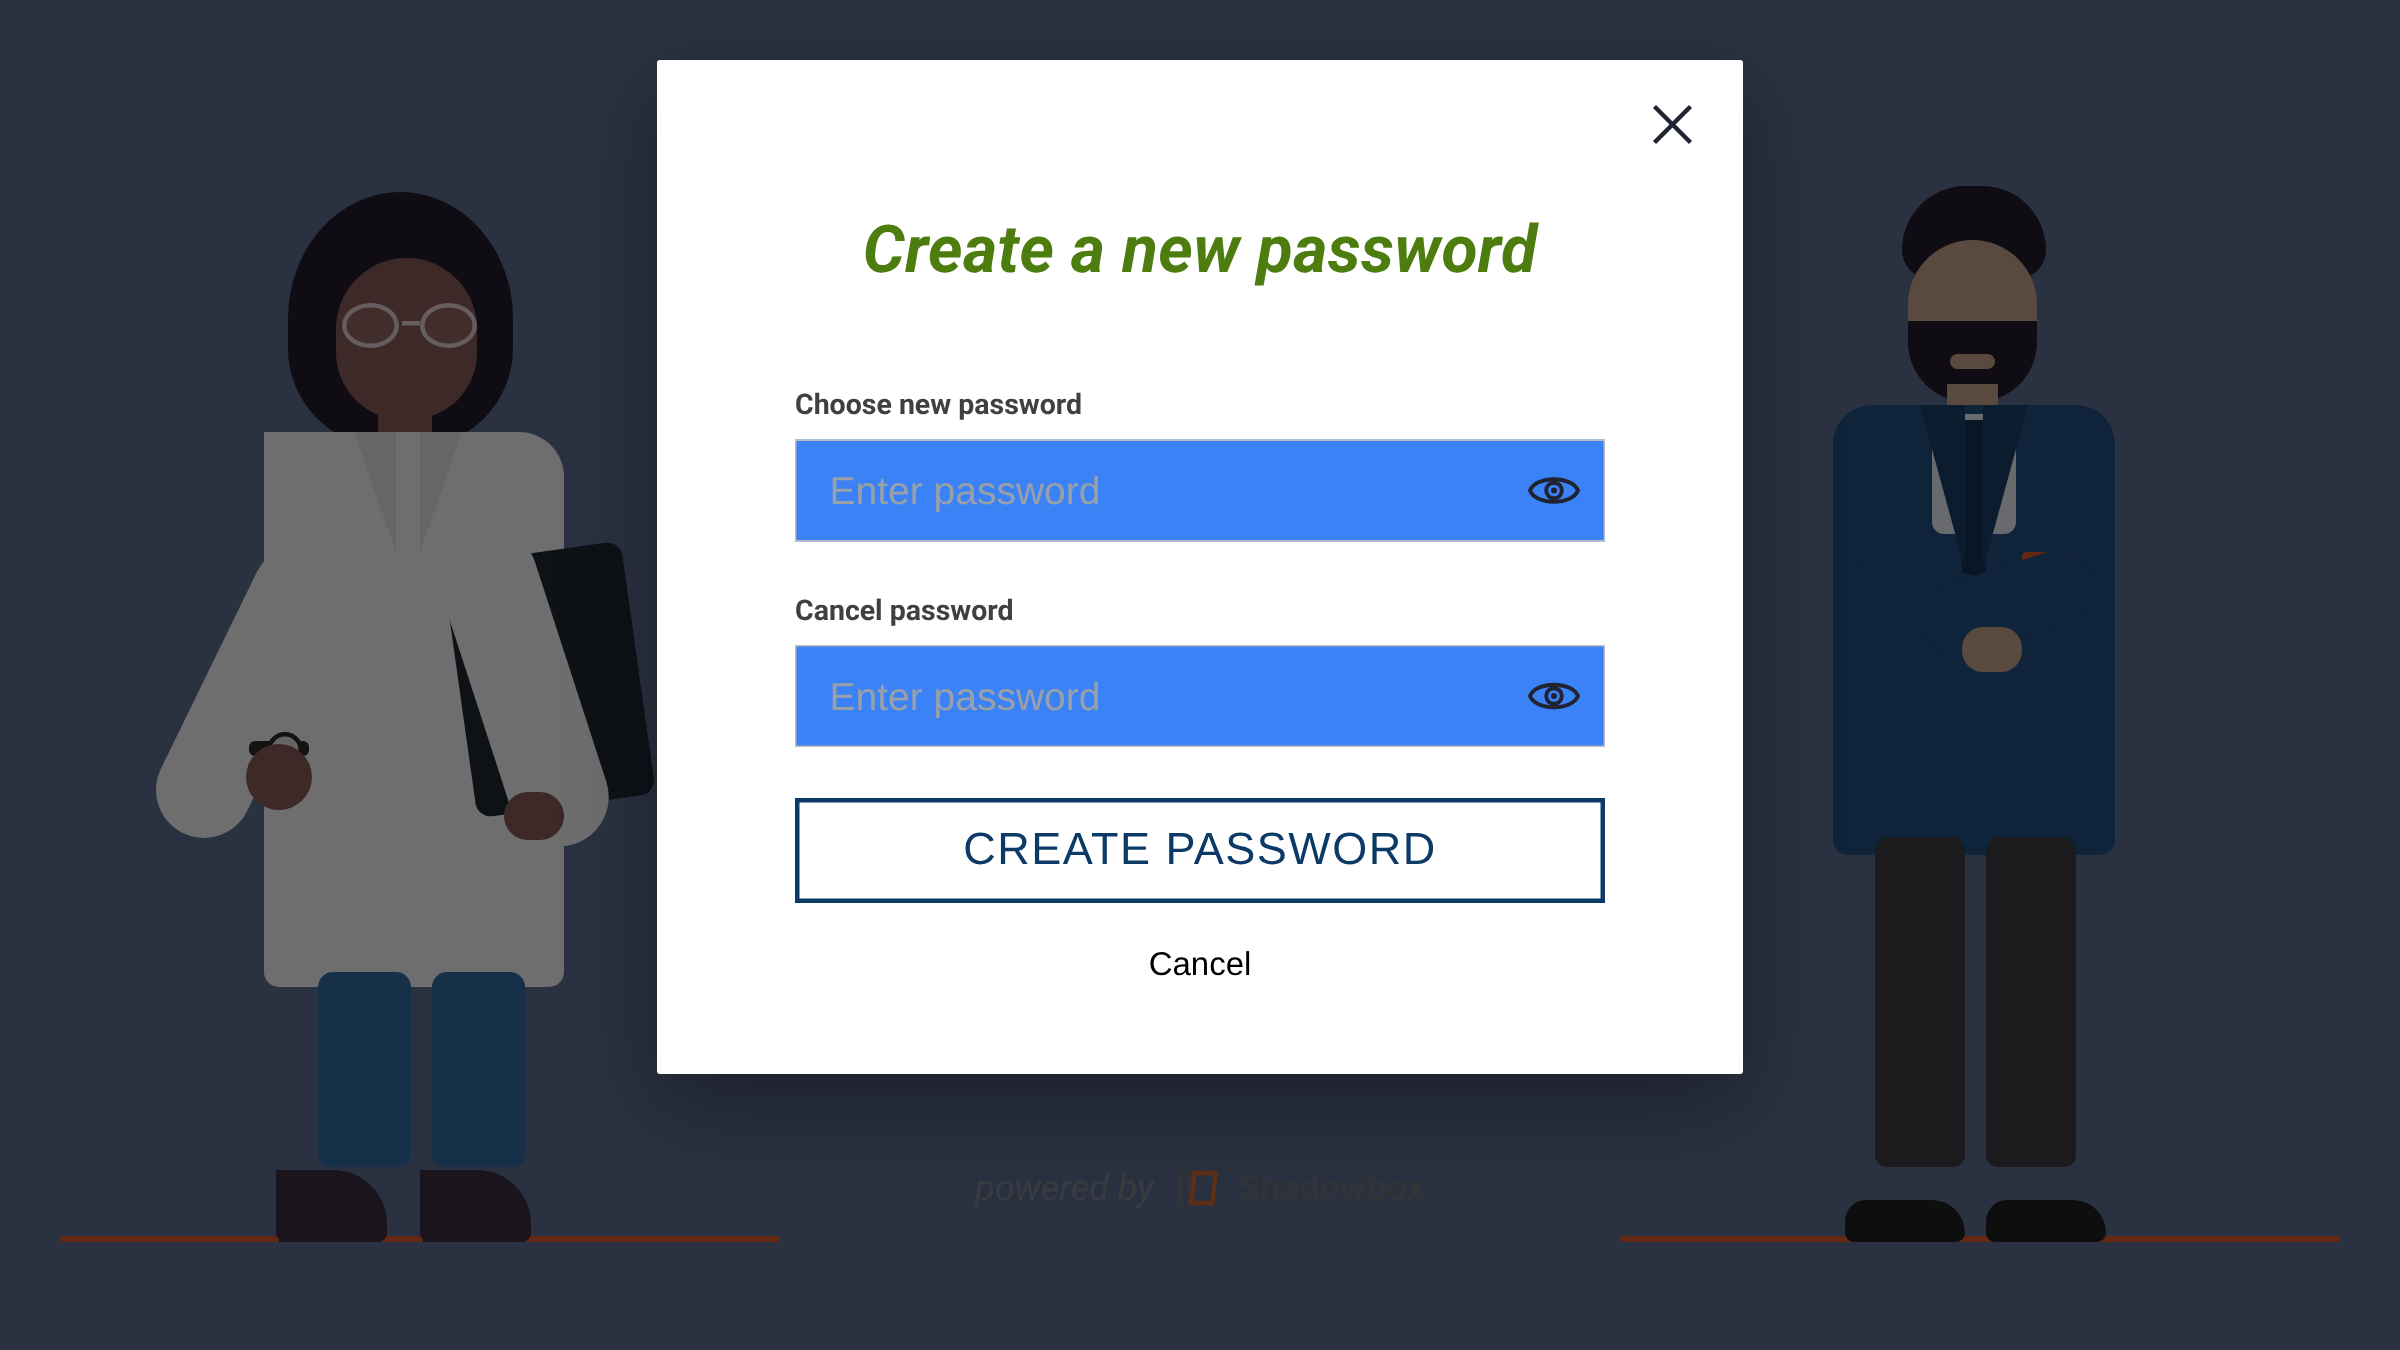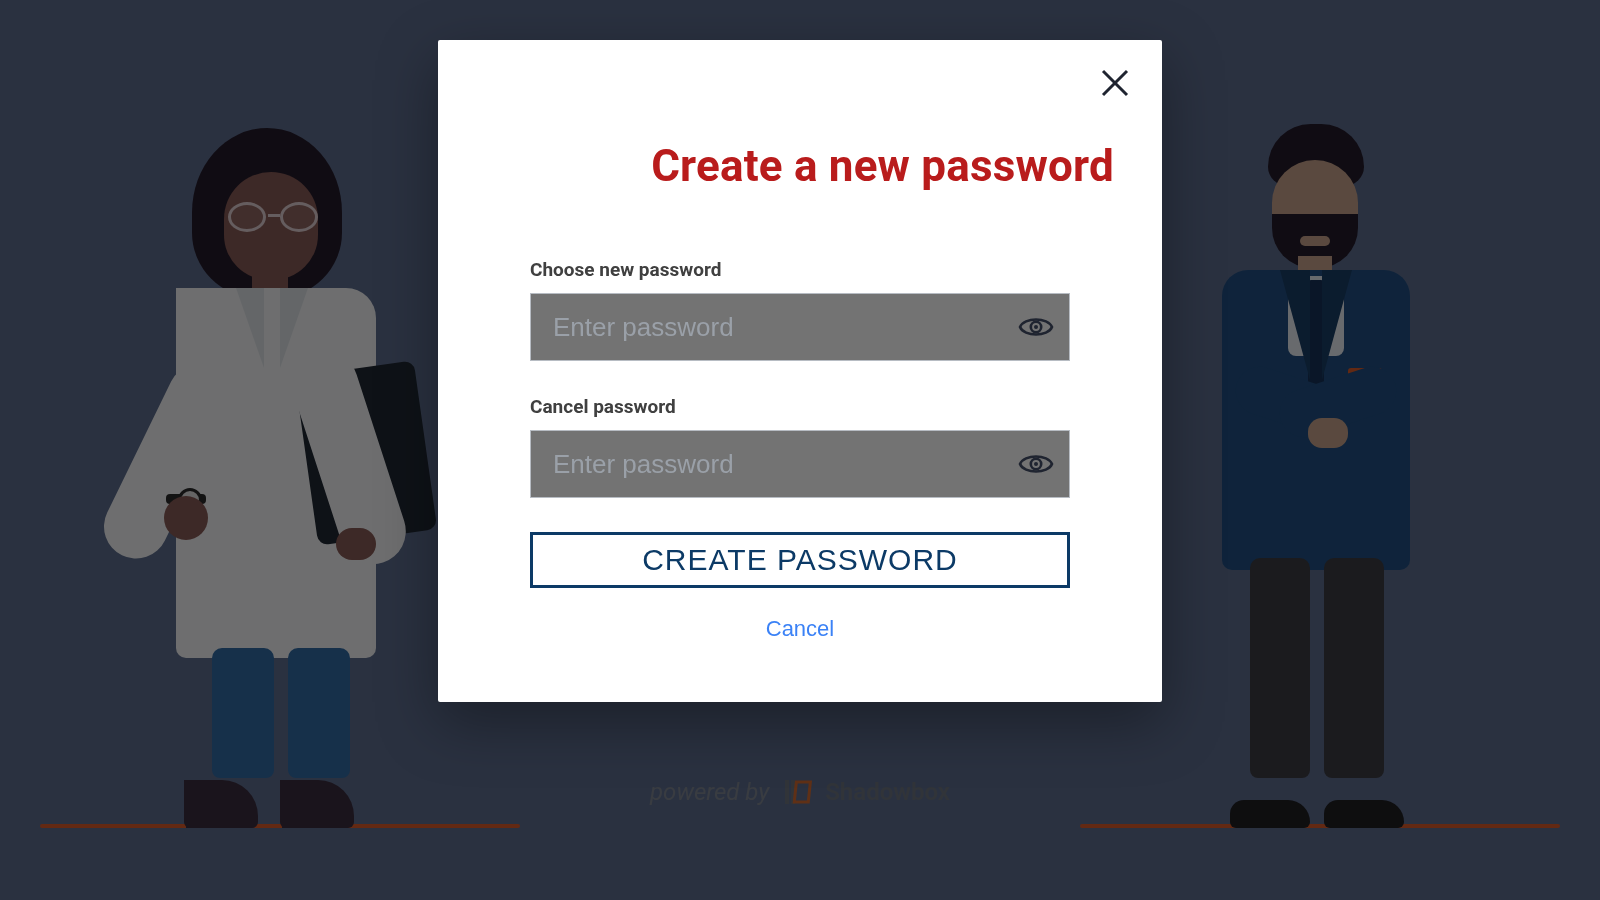--- a/index.html
+++ b/index.html
@@ -94,51 +94,52 @@
     box-shadow:0 20px 60px rgba(0,0,0,.35);
     padding:30px 48px 44px 48px;
   }
   .close {
     position:absolute; top:26px; right:30px; width:34px; height:34px;
     background:none; border:none; cursor:pointer; padding:0;
   }
   .close svg{width:34px;height:34px;stroke:#1f2430;stroke-width:3;}
 
   .title {
-    text-align:right; color:#b91c1c; font-weight:700;
+    text-align:center; color:#4d7c0f; font-weight:700;
     font-size:44px; margin-top:70px; margin-bottom:66px;
     letter-spacing:.2px;
+    font-style:italic;
   }
 
   .form { width:540px; margin:0 auto; }
 
   .field { margin-bottom:34px; }
   .label { color:#404040; font-weight:700; font-size:19px; margin-bottom:12px; }
   .inputwrap { position:relative; }
   .txt {
-    width:100%; height:68px; border:1px solid #b7bcc3; background:#737373;
+    width:100%; height:68px; border:1px solid #b7bcc3; background:#3b82f6;
     font-size:26px; color:#222; padding:0 66px 0 22px;
   }
   .txt::placeholder { color:#9aa0a8; }
   .eye {
     position:absolute; right:16px; top:50%; transform:translateY(-50%);
     width:36px; height:36px; background:none; border:none; cursor:pointer; padding:0;
     color:#1f2430;
   }
   .eye svg{width:36px;height:36px;}
 
   .submit {
-    display:block; width:100%; height:56px;
+    display:block; width:100%; height:70px;
     border:3px solid #0c3a66; background:#fff; color:#0c3a66;
     font-size:30px; font-weight:500; letter-spacing:1px; cursor:pointer;
     margin-top:8px;
   }
   .cancel {
     display:block; margin:28px auto 16px auto; background:none; border:none;
-    color:#3b82f6; font-size:22px; cursor:pointer;
+    color:#000000; font-size:22px; cursor:pointer;
   }
 </style>
 </head>
 <body>
 
 <div class="scene">
   <div class="scene-inner">
     <div class="floorline left"></div>
     <div class="floorline right"></div>
 

